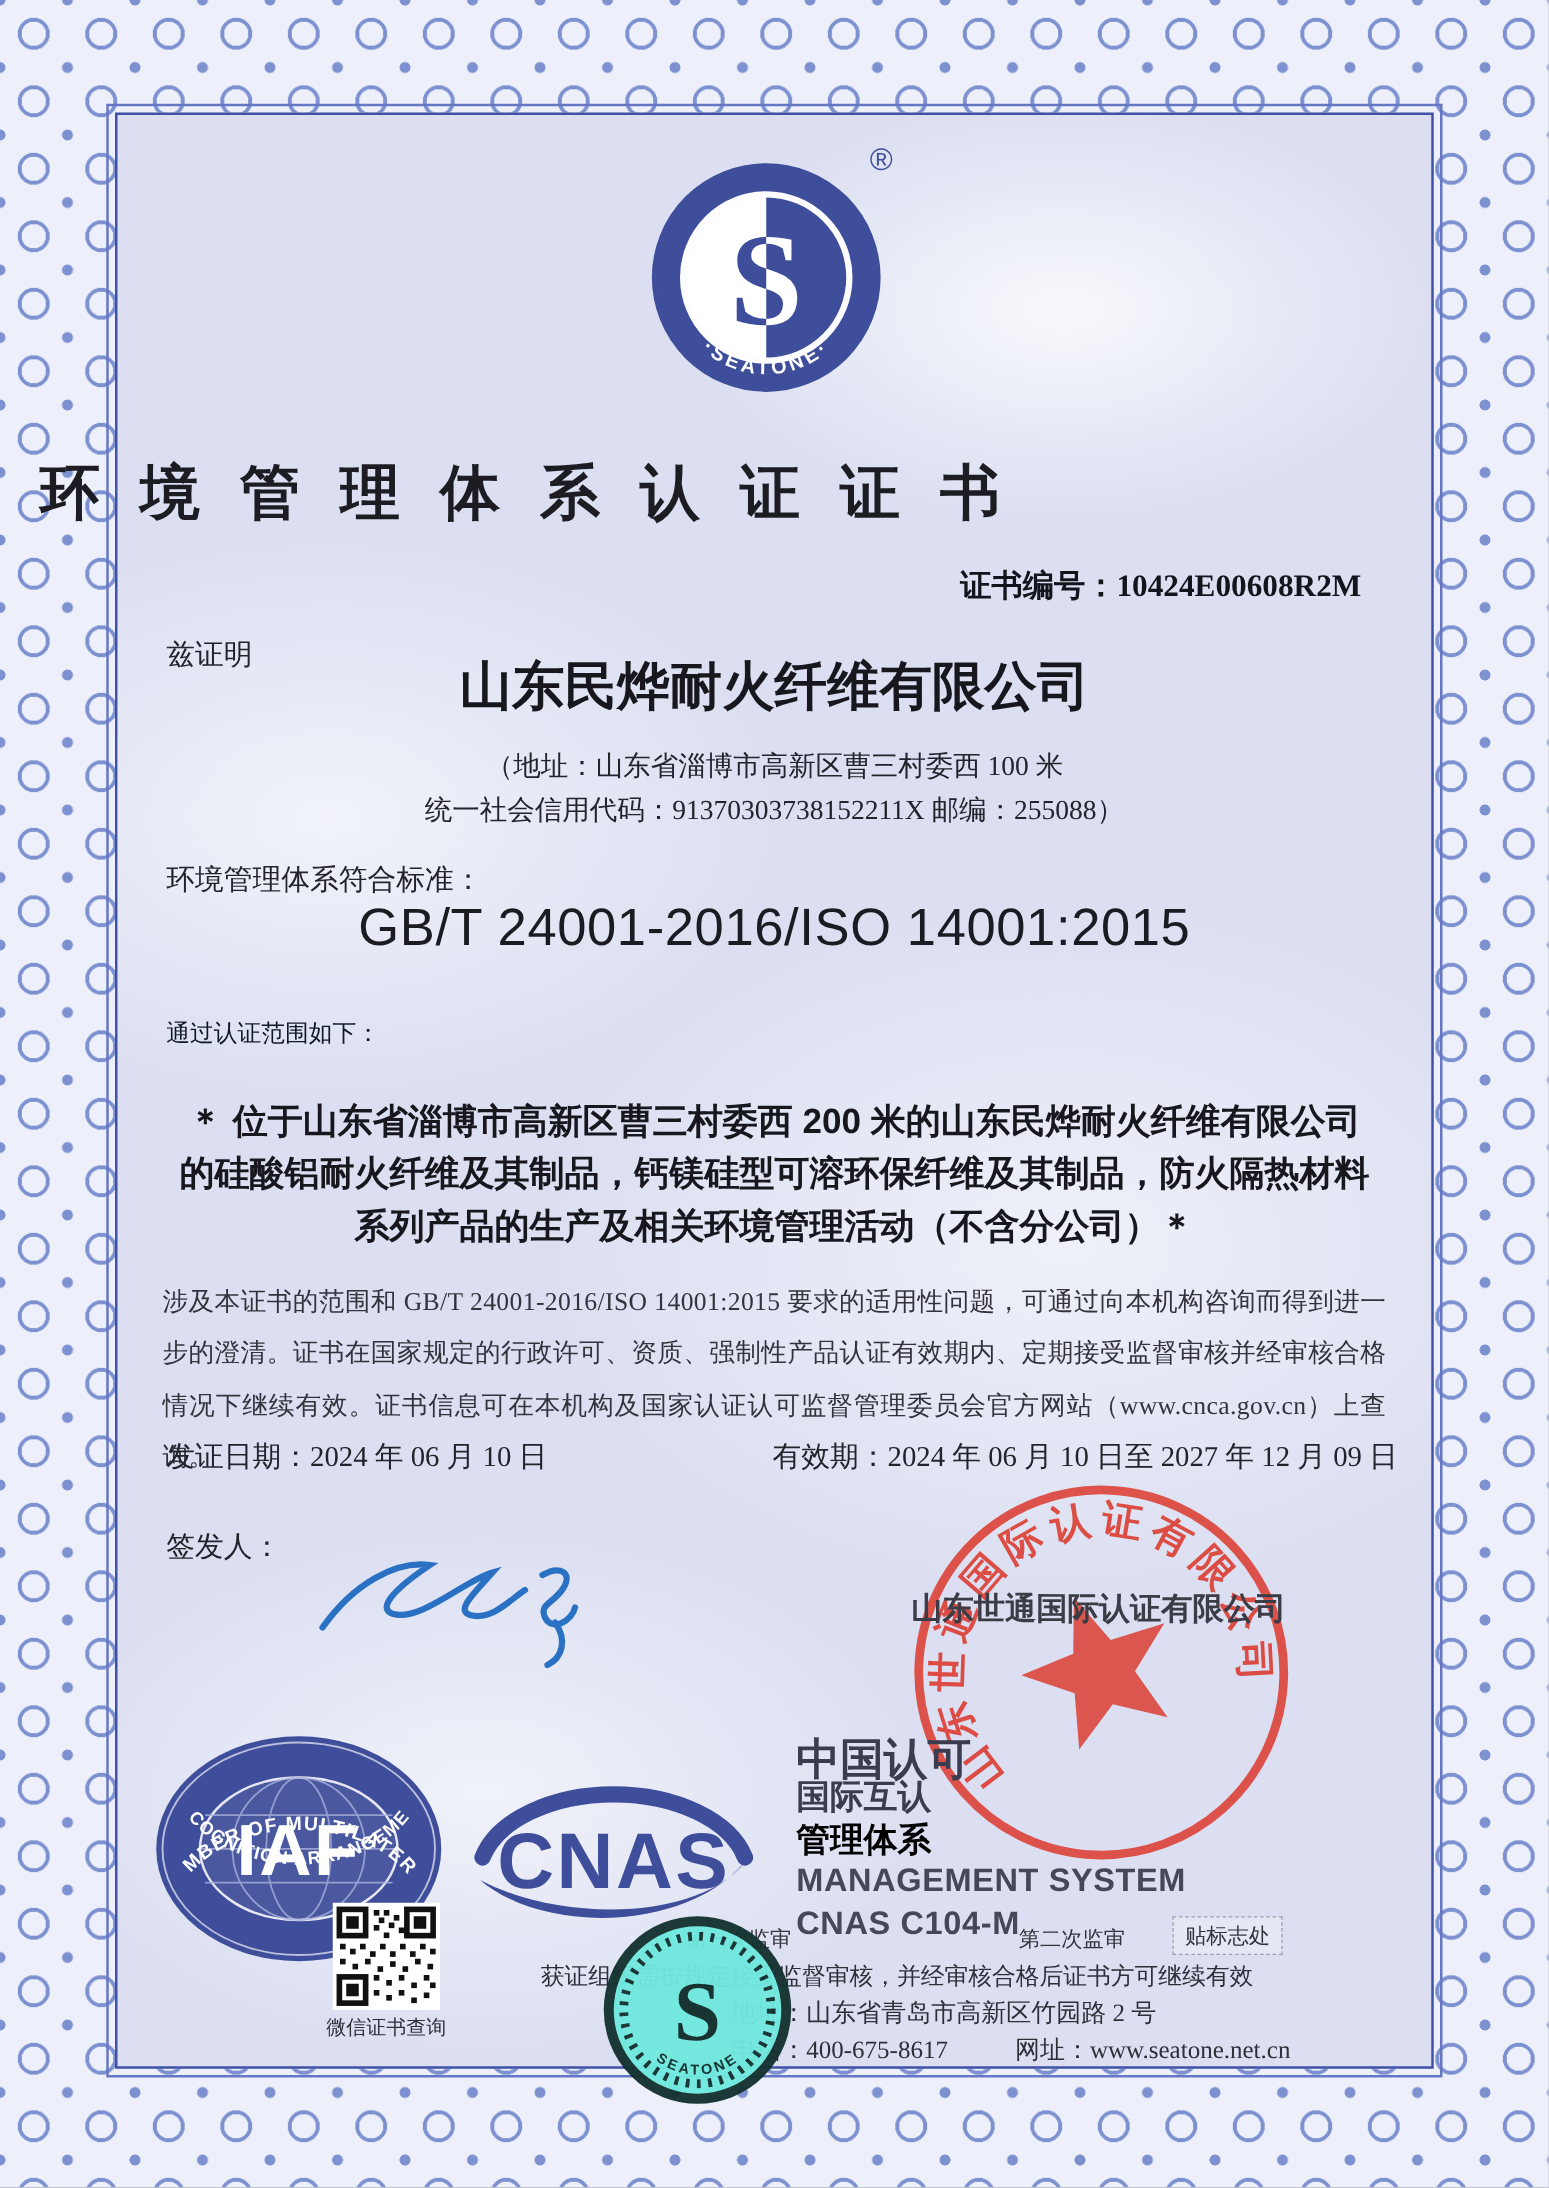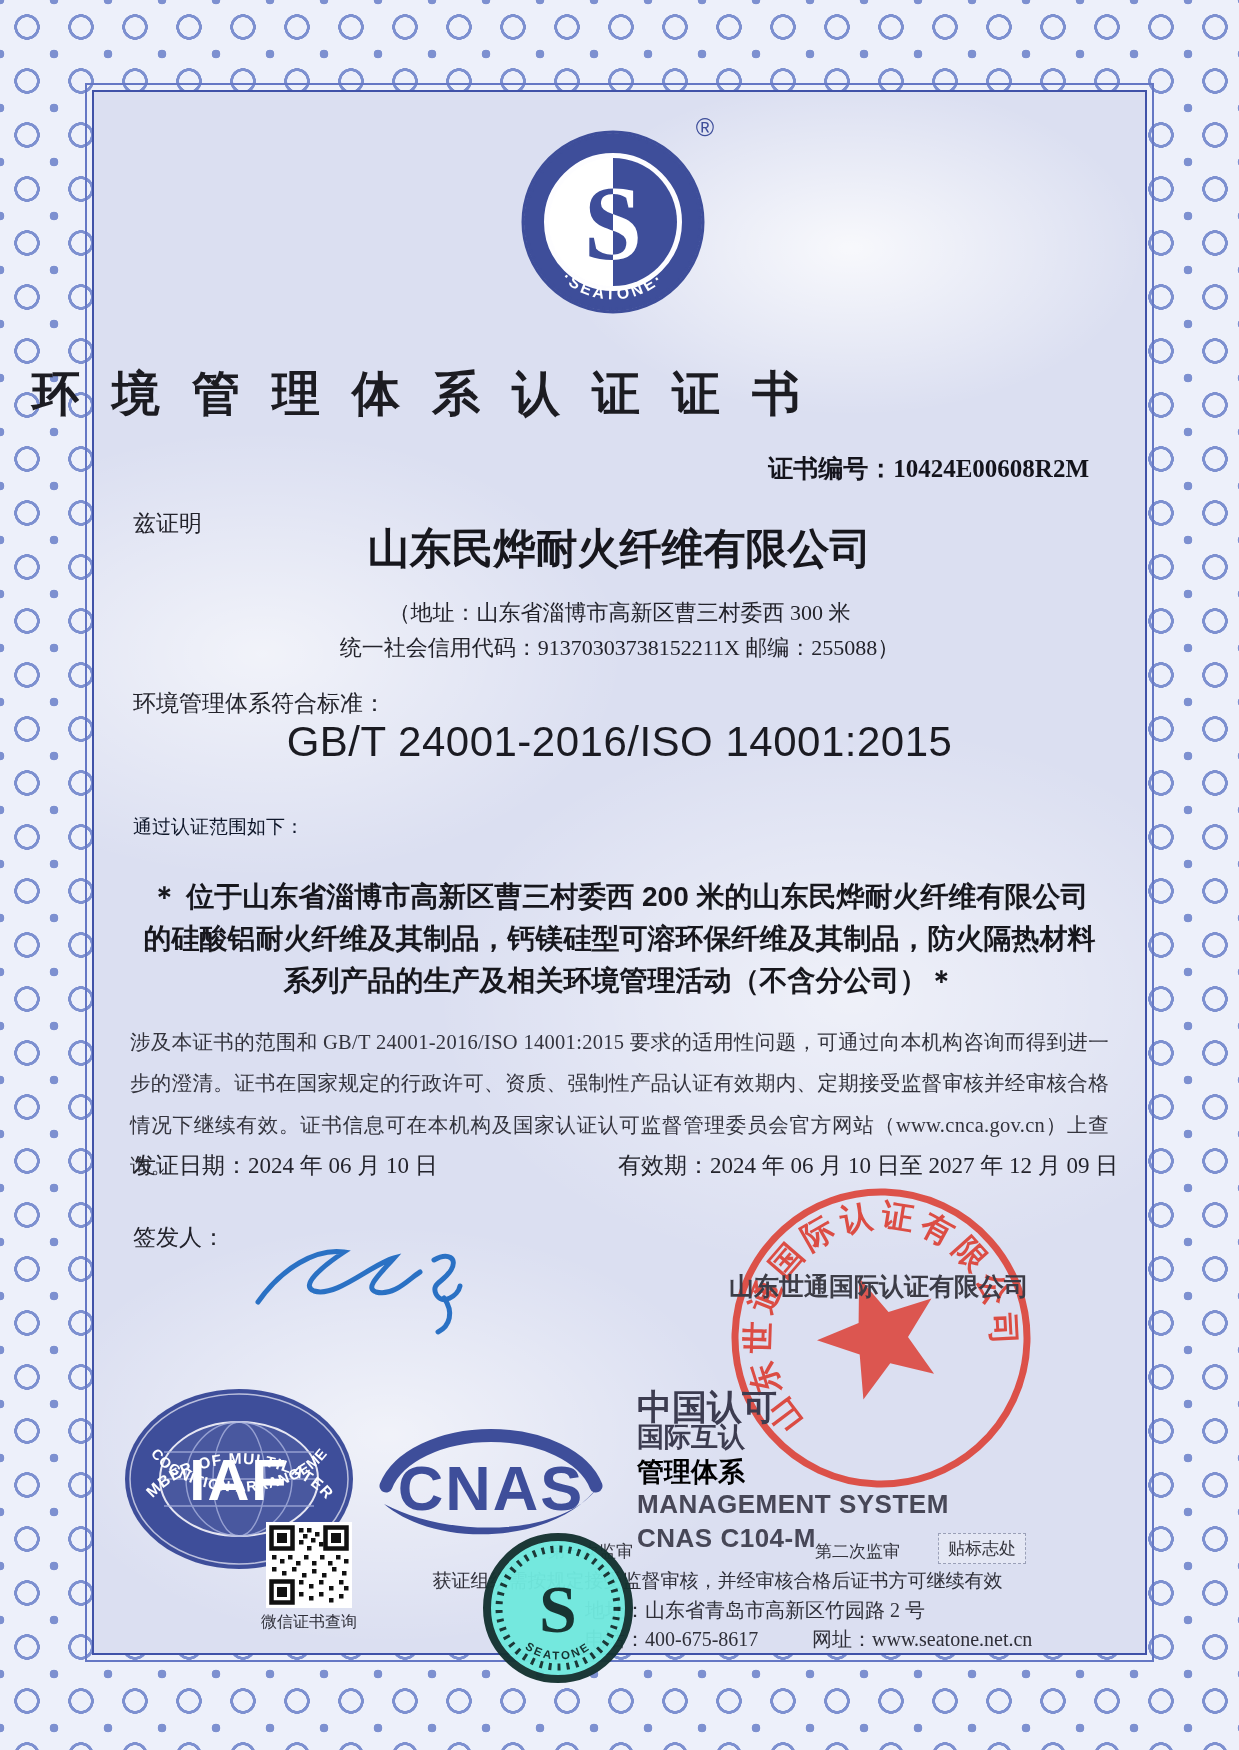--- a/index.html
+++ b/index.html
@@ -87,21 +87,21 @@
     <path id="seaArc" d="M37,168 A76,76 0 0 0 157,168" fill="none"></path>
     <text font-size="16" font-weight="bold" fill="#ffffff" letter-spacing="3" font-family="Liberation Sans, sans-serif">
       <textPath href="#seaArc" startOffset="50%" text-anchor="middle">·SEATONE·</textPath>
     </text>
   </svg>
 
   <div class="abs ser" id="title">环境管理体系认证证书</div>
   <div class="abs ser" id="certno"><span>证书编号：</span><span>10424E00608R2M</span></div>
   <div class="abs ser" id="certify">兹证明</div>
   <div class="abs san" id="company">山东民烨耐火纤维有限公司</div>
-  <div class="abs ser" id="addr">（地址：山东省淄博市高新区曹三村委西 300 米</div>
+  <div class="abs ser" id="addr">（地址：山东省淄博市高新区曹三村委西 100 米</div>
   <div class="abs ser" id="credit">统一社会信用代码：91370303738152211X 邮编：255088）</div>
   <div class="abs ser" id="stdlabel">环境管理体系符合标准：</div>
   <div class="abs san" id="stdval">GB/T 24001-2016/ISO 14001:2015</div>
   <div class="abs ser" id="scopelabel">通过认证范围如下：</div>
   <div class="abs san" id="scope">＊ 位于山东省淄博市高新区曹三村委西 200 米的山东民烨耐火纤维有限公司的硅酸铝耐火纤维及其制品，钙镁硅型可溶环保纤维及其制品，防火隔热材料系列产品的生产及相关环境管理活动（不含分公司）＊</div>
   <div class="abs ser" id="fineprint">涉及本证书的范围和 GB/T 24001-2016/ISO 14001:2015 要求的适用性问题，可通过向本机构咨询而得到进一步的澄清。证书在国家规定的行政许可、资质、强制性产品认证有效期内、定期接受监督审核并经审核合格情况下继续有效。证书信息可在本机构及国家认证认可监督管理委员会官方网站（www.cnca.gov.cn）上查询。</div>
   <div class="abs ser" id="issuedate">发证日期：2024 年 06 月 10 日</div>
   <div class="abs ser" id="validdate">有效期：2024 年 06 月 10 日至 2027 年 12 月 09 日</div>
   <div class="abs ser" id="issuer">签发人：</div>
 

